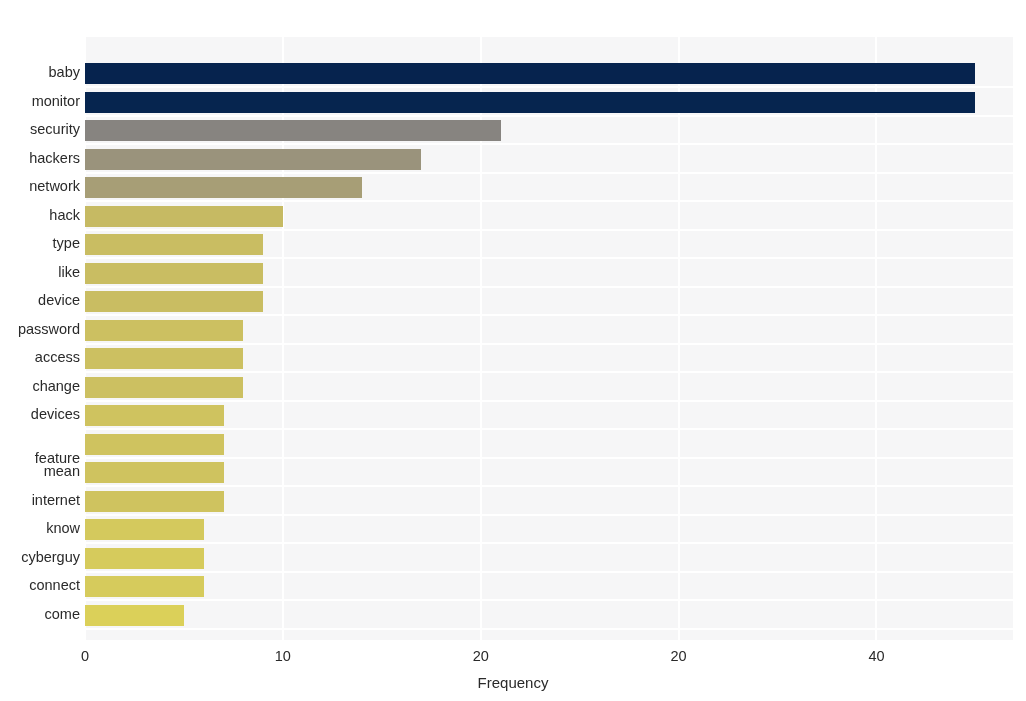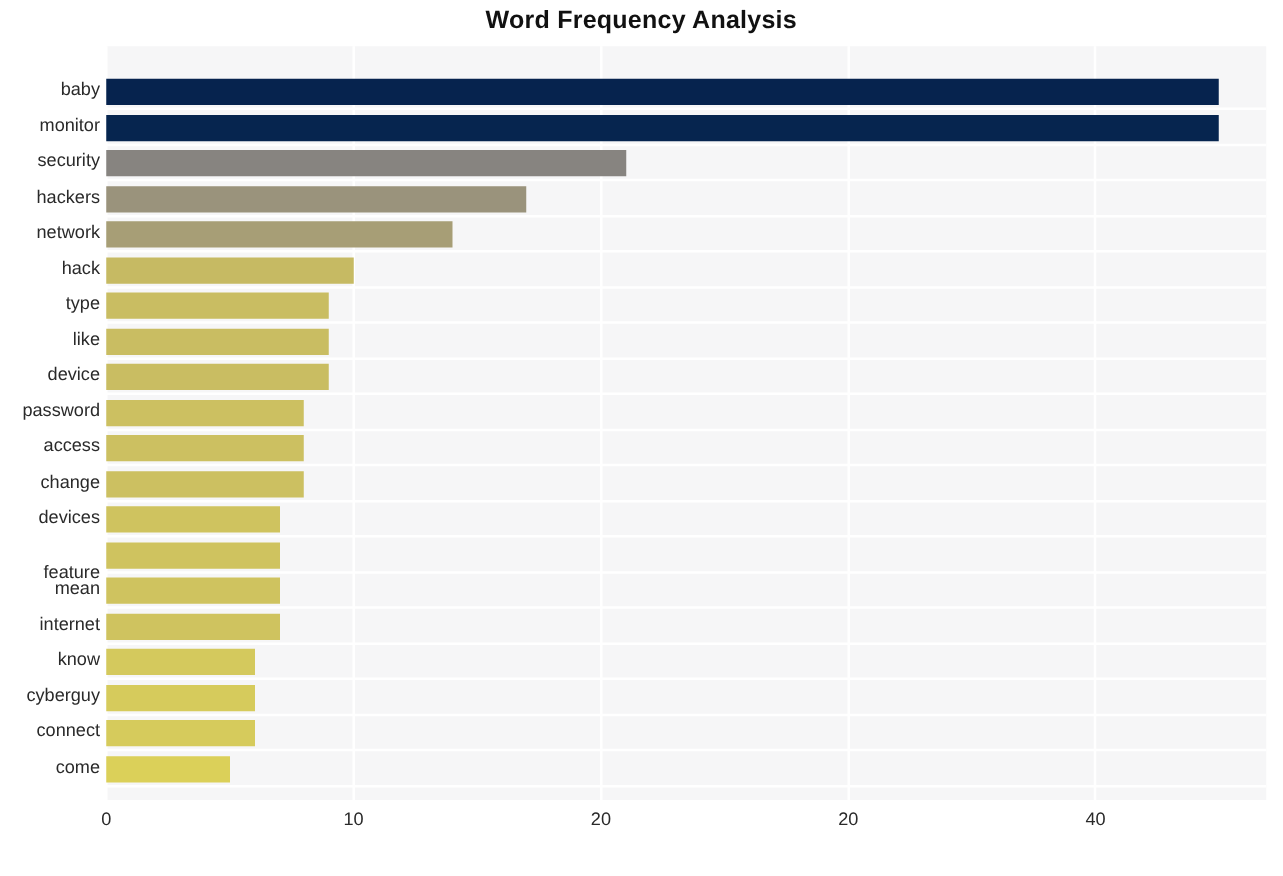--- a/index.html
+++ b/index.html
@@ -101,21 +101,20 @@
     text-align: center;
     font-size: 15px;
     color: #2a2a2a;
   }
 </style>
 </head>
 <body>
 
 <div id="figure">
 
-  <div id="chart-title">Word Frequency Analysis</div>
 
   <div id="plot-area">
     <div id="gridlines-v">
         <div class="gridline-v" style="left: -1px;"></div>
         <div class="gridline-v" style="left: 196.868px;"></div>
         <div class="gridline-v" style="left: 394.736px;"></div>
         <div class="gridline-v" style="left: 592.603px;"></div>
         <div class="gridline-v" style="left: 790.471px;"></div>
       </div>
     <div id="gridlines-h">
@@ -188,14 +187,15 @@
     </div>
 
   <div id="xlabels">
       <div class="xlabel" style="left: 85px;">0</div>
       <div class="xlabel" style="left: 282.868px;">10</div>
       <div class="xlabel" style="left: 480.736px;">20</div>
       <div class="xlabel" style="left: 678.603px;">20</div>
       <div class="xlabel" style="left: 876.471px;">40</div>
     </div>
 
+  <div id="xaxis-title">Frequency</div>
 
 </div>
 
 </body></html>

